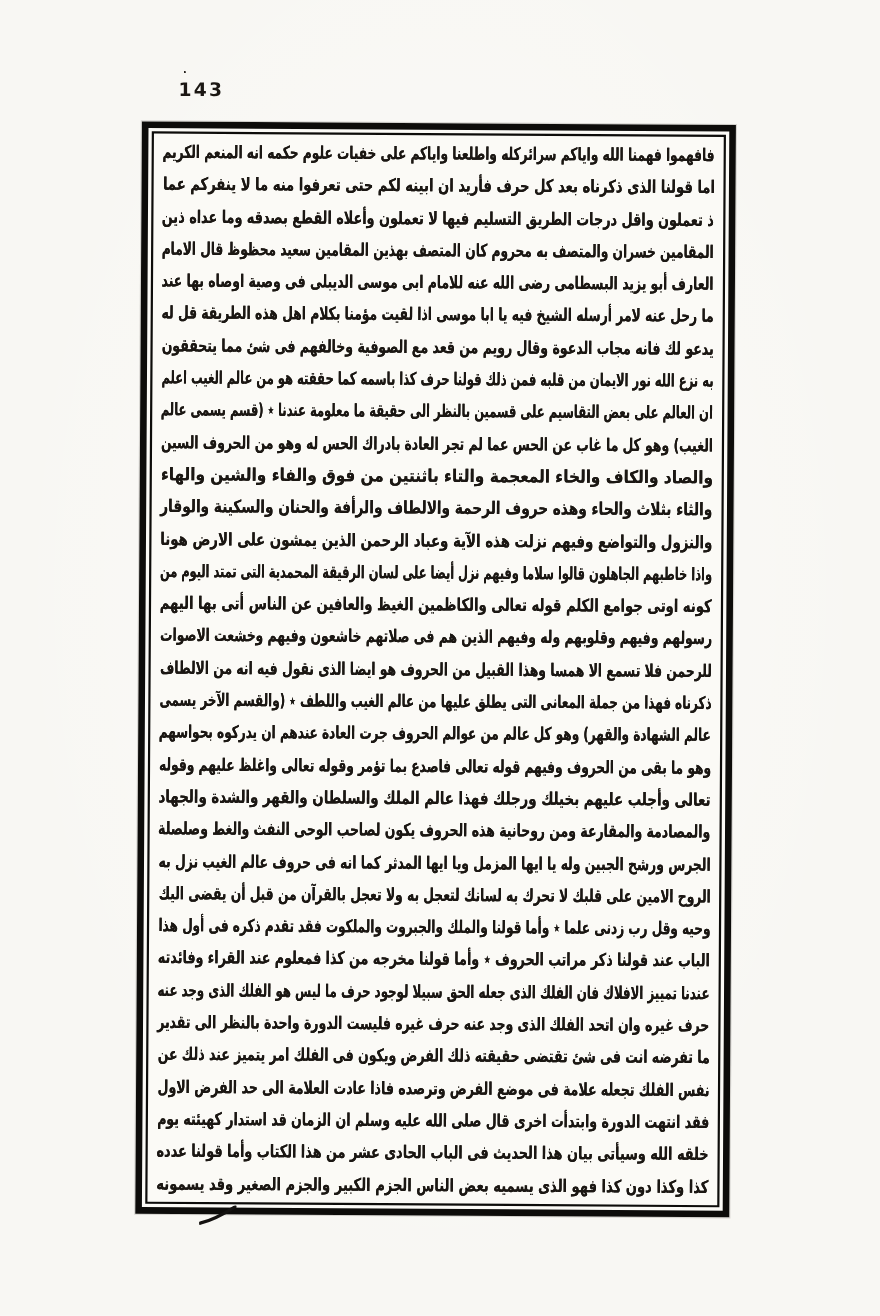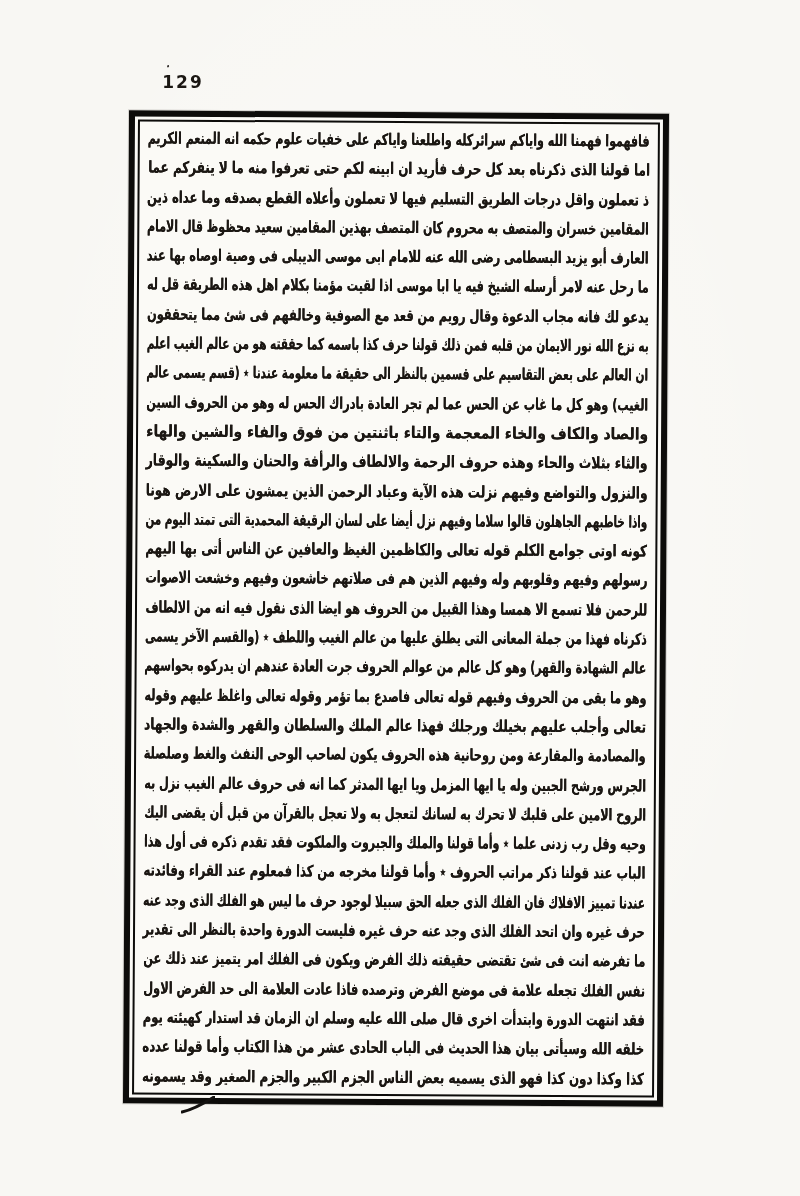--- a/index.html
+++ b/index.html
@@ -75,21 +75,21 @@
   }
   .flourish svg{display:block;}
 </style>
 </head>
 <body>
 
 <div class="page">
 
   <div class="folio">
     <span class="dots">ٔٔ</span>
-    <span>129</span>
+    <span>143</span>
   </div>
 
   <div class="frame">
     <div class="frame-inner">
       <div class="text-block">
           <div class="line"><span class="line-inner" style="transform: scaleX(0.692539);">فافهموا فهمنا الله واياكم سرائركله واطلعنا واياكم على خفيات علوم حكمه انه المنعم الكريم</span></div>
           <div class="line"><span class="line-inner" style="transform: scaleX(0.746457);">اما قولنا الذى ذكرناه بعد كل حرف فأريد ان ابينه لكم حتى تعرفوا منه ما لا ينفركم عما</span></div>
           <div class="line"><span class="line-inner" style="transform: scaleX(0.726818);">ذ تعملون واقل درجات الطريق التسليم فيها لا تعملون وأعلاه القطع بصدقه وما عداه ذين</span></div>
           <div class="line"><span class="line-inner" style="transform: scaleX(0.691704);">المقامين خسران والمتصف به محروم كان المتصف بهذين المقامين سعيد محظوظ قال الامام</span></div>
           <div class="line"><span class="line-inner" style="transform: scaleX(0.703287);">العارف أبو يزيد البسطامى رضى الله عنه للامام ابى موسى الديبلى فى وصية اوصاه بها عند</span></div>

